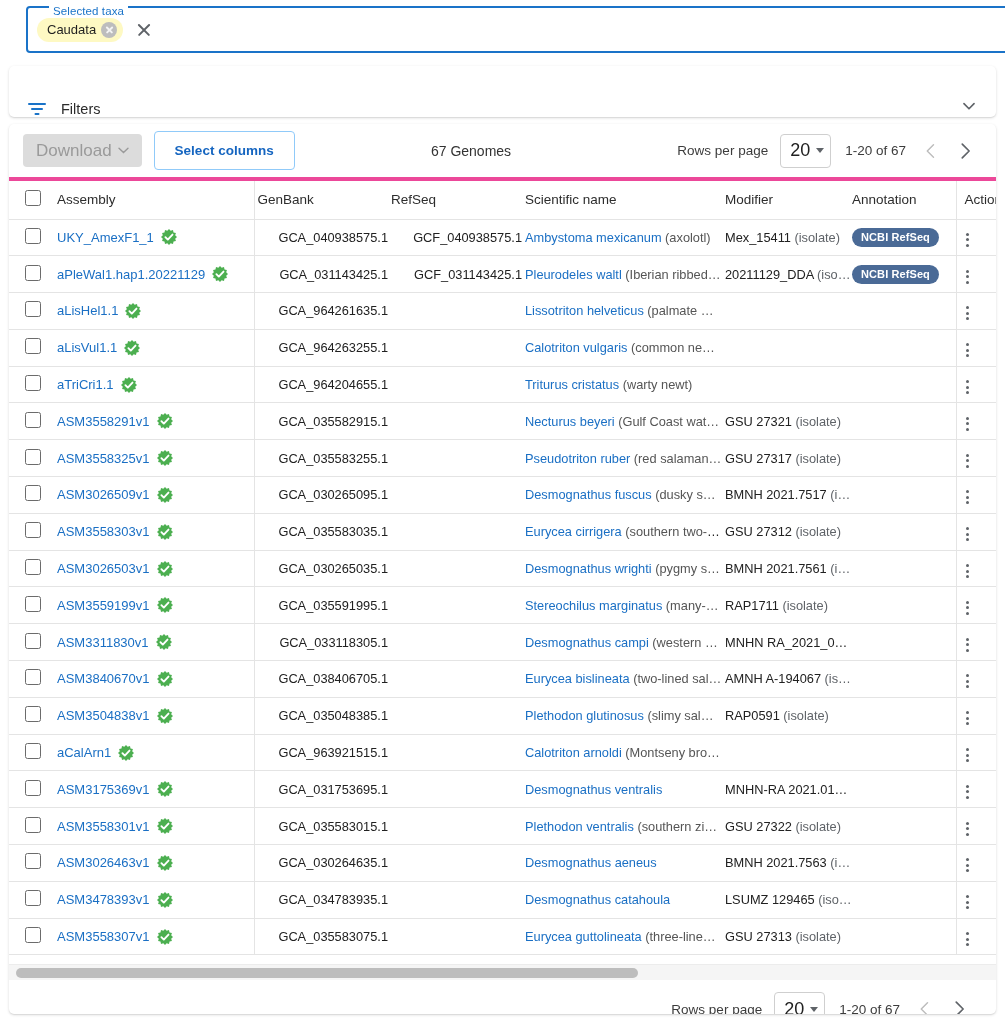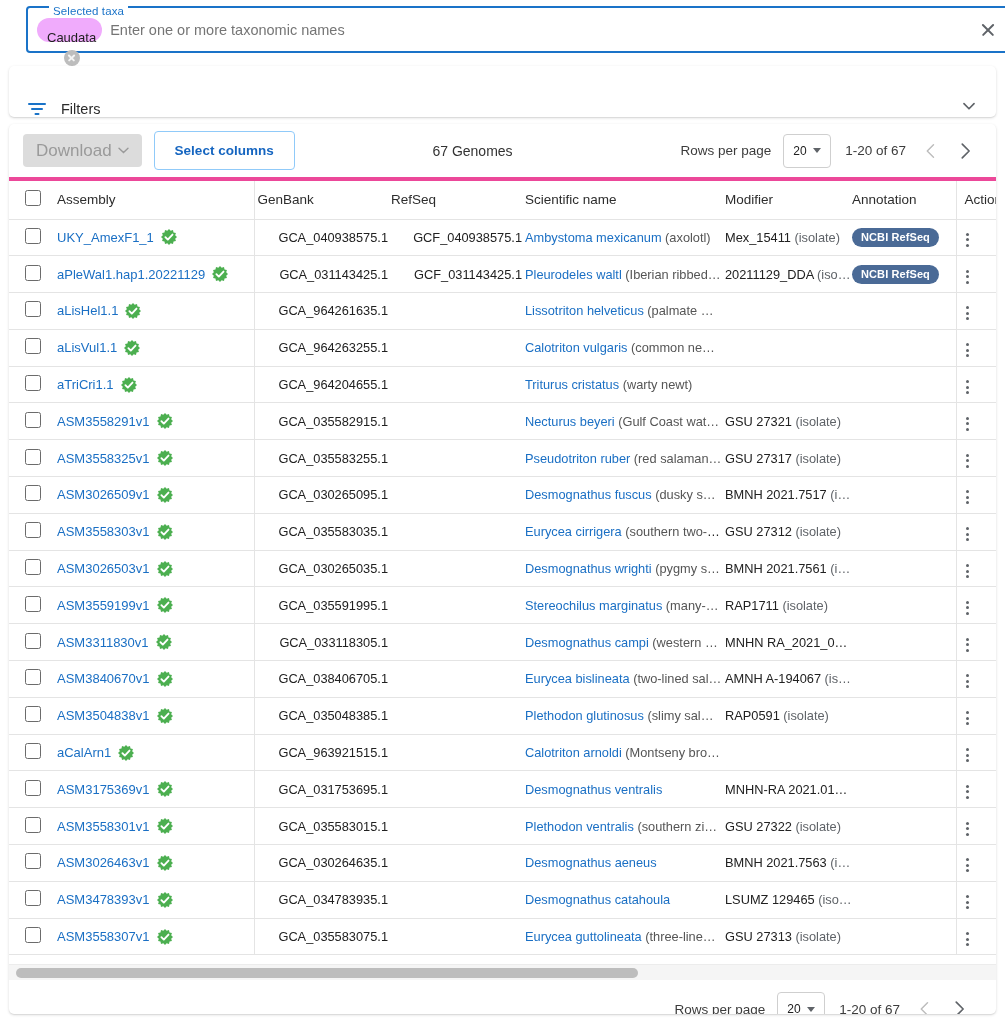--- a/index.html
+++ b/index.html
@@ -19,23 +19,23 @@
     border: 2px solid #1a73c8; border-radius: 4px; background: #fff;
     display: flex; align-items: center; padding: 0 10px 0 9px;
   }
   .taxa-legend {
     position: absolute; left: 21px; top: -2px; background: #fff;
     padding: 0 4px; font-size: 11.5px; color: #1a73c8; line-height: 11px;
     letter-spacing: .1px;
   }
   .chip {
     display: inline-flex; align-items: center; gap: 5px;
-    background: #f0abfc; border-radius: 14px;
-    height: 24px; padding: 12px 6px 0 10px; margin-right: 8px;
-    font-size: 13px; color: #1f1f1f; white-space: nowrap; flex-direction: column;
+    background: #fef9c3; border-radius: 14px;
+    height: 24px; padding: 0 6px 0 10px; margin-right: 8px;
+    font-size: 13px; color: #1f1f1f; white-space: nowrap;
   }
   .chip-x {
     width: 16px; height: 16px; border-radius: 50%;
     background: #bdbdbd; position: relative; flex: 0 0 16px;
   }
   .chip-x::before, .chip-x::after {
     content:""; position:absolute; left:3.5px; top:7.3px;
     width:9px; height:1.6px; background:#f3f3f3; border-radius:1px;
   }
   .chip-x::before { transform: rotate(45deg); }
@@ -90,21 +90,21 @@
   }
   .genome-count {
     flex: 1; text-align: center; font-size: 14px; color: #333;
     margin-left: -30px;
   }
   .rows-label { font-size: 13.5px; color: #3c3c3c; margin-right: 12px; }
   .rows-select {
     height: 34px; min-width: 48px; padding: 0 6px 0 9px;
     border: 1px solid #cfcfcf; border-radius: 4px; background: #fff;
     display: inline-flex; align-items: center; gap: 6px;
-    font-size: 12px; color: #212121; cursor: pointer;
+    font-size: 18px; color: #212121; cursor: pointer;
   }
   .tri-down {
     width: 0; height: 0; border-left: 4.5px solid transparent;
     border-right: 4.5px solid transparent; border-top: 5px solid #5f6368;
   }
   .range-label { font-size: 13.5px; color: #3c3c3c; margin: 0 8px 0 14px; white-space: nowrap; }
   .nav-btn {
     width: 34px; height: 34px; display: inline-flex; align-items: center;
     justify-content: center; cursor: pointer; background: none; border: 0;
   }
@@ -187,21 +187,20 @@
 <body>
 
 <div class="page">
 
   <div class="taxa-box">
     <span class="taxa-legend">Selected taxa</span>
     <span class="chip">
       <span>Caudata</span>
       <span class="chip-x"></span>
     </span>
-    <input class="taxa-placeholder" readonly="" placeholder="Enter one or more taxonomic names" style="">
     <span class="taxa-clear"></span>
   </div>
 
   <div class="filters-card">
     <svg class="filter-icon" viewBox="0 0 20 16">
       <rect x="1" y="2" width="18" height="1.9" rx=".95" fill="#1a73c8"></rect>
       <rect x="4" y="7" width="12" height="1.9" rx=".95" fill="#1a73c8"></rect>
       <rect x="7.5" y="12" width="5" height="1.9" rx=".95" fill="#1a73c8"></rect>
     </svg>
     <span class="filters-label">Filters</span>

